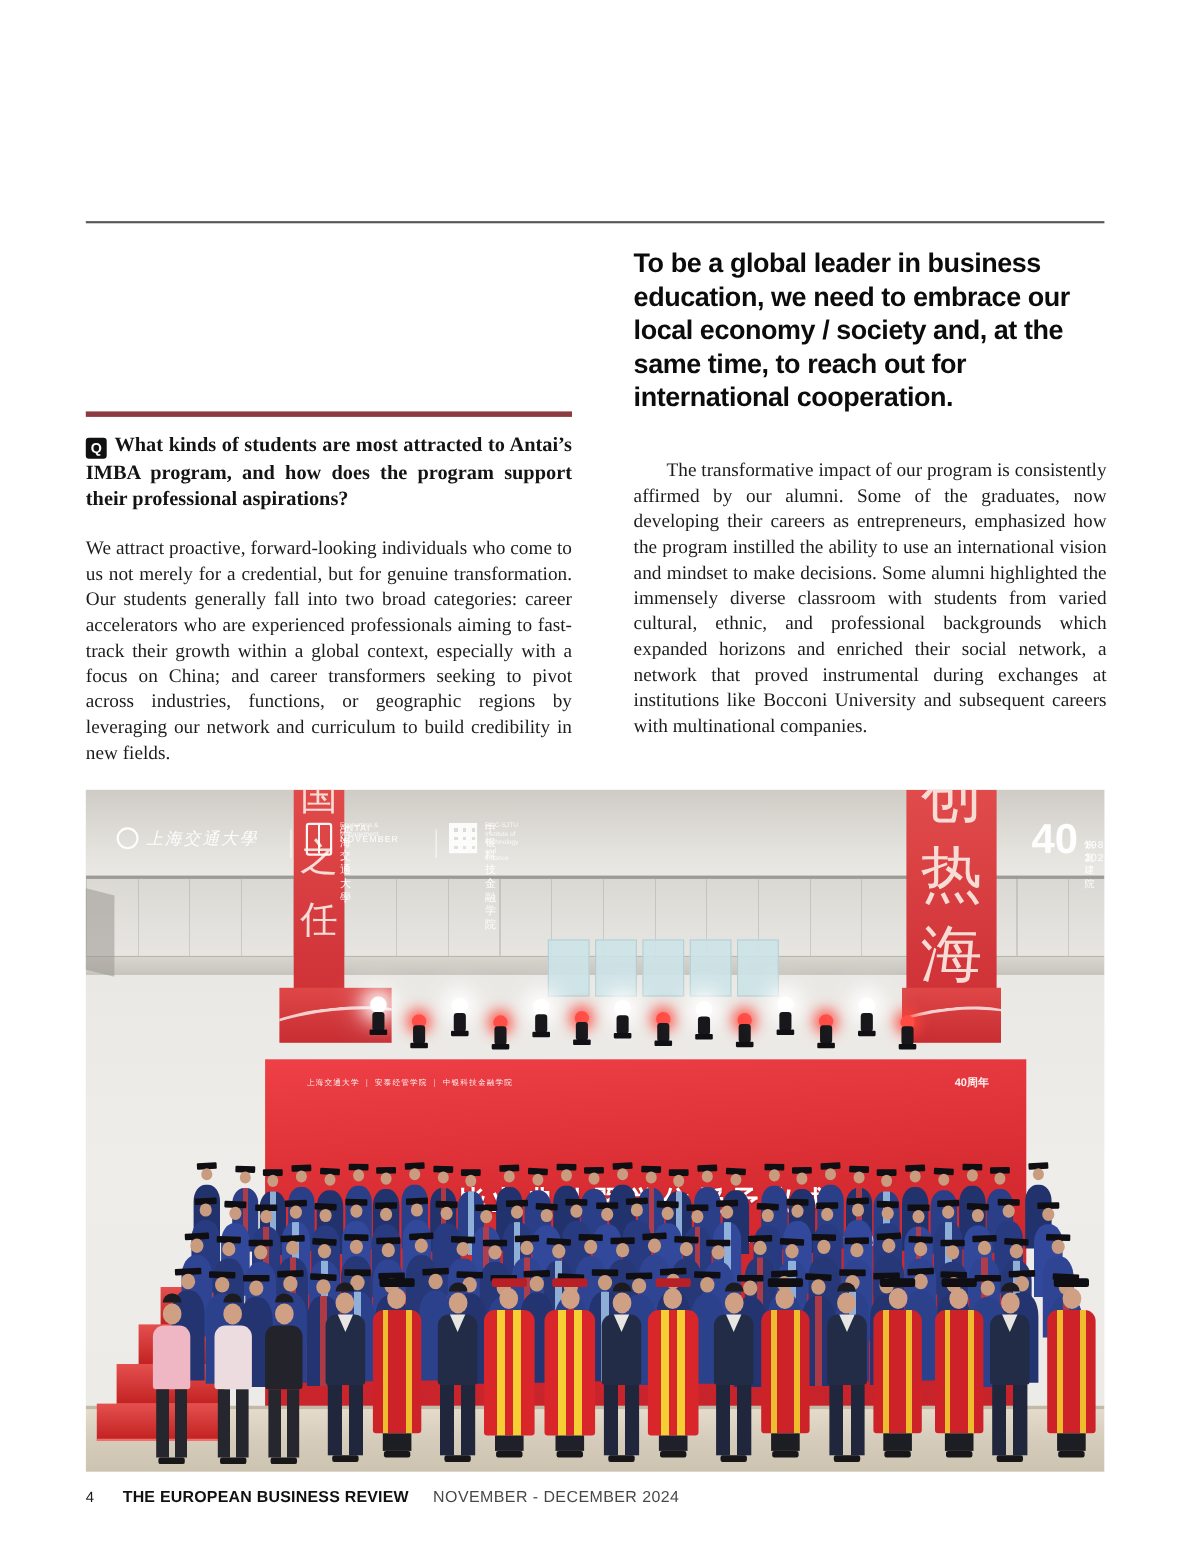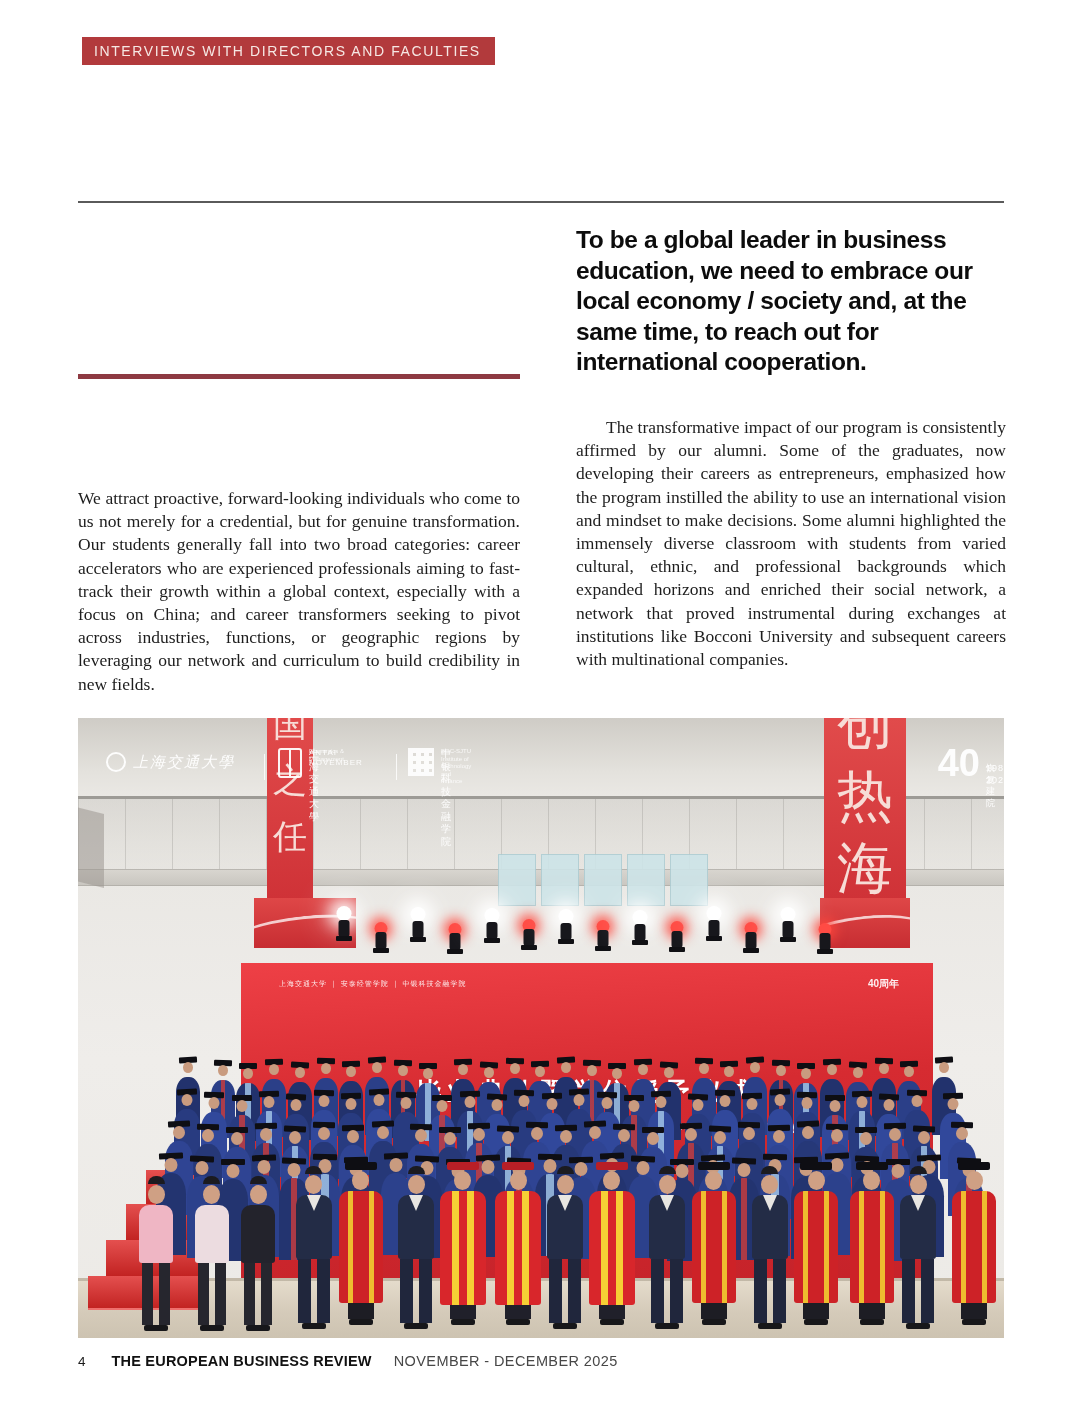--- a/index.html
+++ b/index.html
@@ -161,27 +161,27 @@
   .f-white .f-torso { background:#ecdce0; }
   .f-darkdress .f-torso { background:#23232c; }
   .f-pink .f-legs, .f-white .f-legs, .f-teal .f-legs, .f-darkdress .f-legs { width:28px; height:62px;
       background:linear-gradient(90deg,#26262e 0 40%,transparent 40% 60%,#26262e 60% 100%); }
 </style>
 </head>
 <body>
 
 <div class="page">
 
-  <div class="badge">INTERVIEWS WITH DIRECTORS AND FACULTIES</div>
 
   <div class="top-rule"></div>
 
 
   <div class="red-rule"></div>
 
+  <div class="question"><span class="q-icon">Q</span><span>What kinds of students are most attracted to Antai’s IMBA program, and how does the program support their professional aspirations?</span></div>
 
   <p class="col-left body-text p2">We attract proactive, forward-looking individuals who come to us not merely for a credential, but for genuine transformation. Our students generally fall into two broad categories: career accelerators who are experienced professionals aiming to fast-track their growth within a global context, especially with a focus on China; and career transformers seeking to pivot across industries, functions, or geographic regions by leveraging our network and curriculum to build credibility in new fields.</p>
 
   <div class="col-right pull-quote">To be a global leader in business education, we need to embrace our local economy / society and, at the same time, to reach out for international cooperation.</div>
 
   <p class="col-right body-text p3">The transformative impact of our program is consistently affirmed by our alumni. Some of the graduates, now developing their careers as entrepreneurs, emphasized how the program instilled the ability to use an international vision and mindset to make decisions. Some alumni highlighted the immensely diverse classroom with students from varied cultural, ethnic, and professional backgrounds which expanded horizons and enriched their social network, a network that proved instrumental during exchanges at institutions like Bocconi University and subsequent careers with multinational companies.</p>
 
   <div class="photo">
     <div class="ceiling"></div>
     <div class="mezz-rail"></div>
@@ -996,16 +996,16 @@
           <div class="f-torso"></div>
           <div class="f-legs"></div>
           <div class="f-shoes"></div>
         </div>
       </div>
   </div>
 
   <div class="footer">
     <span class="pageno">4</span>
     <span class="mag">THE EUROPEAN BUSINESS REVIEW</span>
-    <span class="issue">NOVEMBER - DECEMBER 2025</span>
+    <span class="issue">NOVEMBER - DECEMBER 2024</span>
   </div>
 
 </div>
 
 </body></html>

